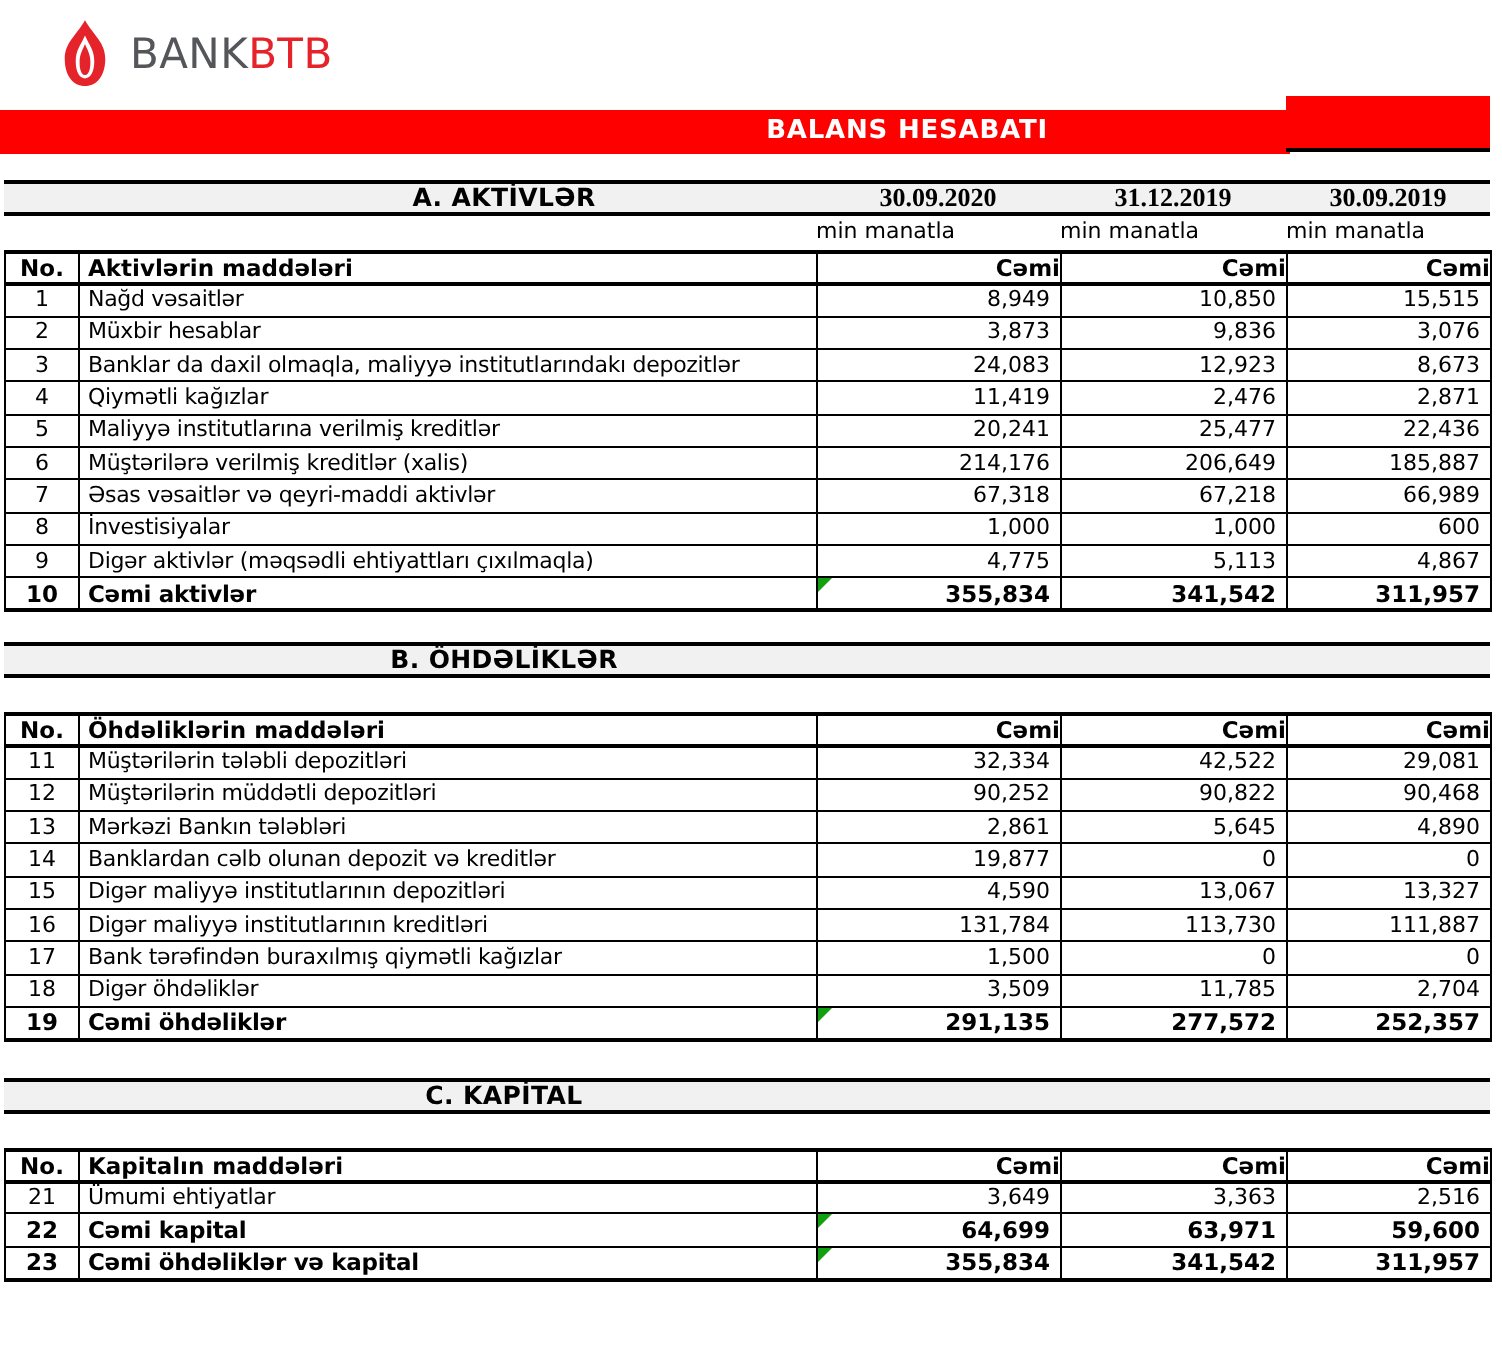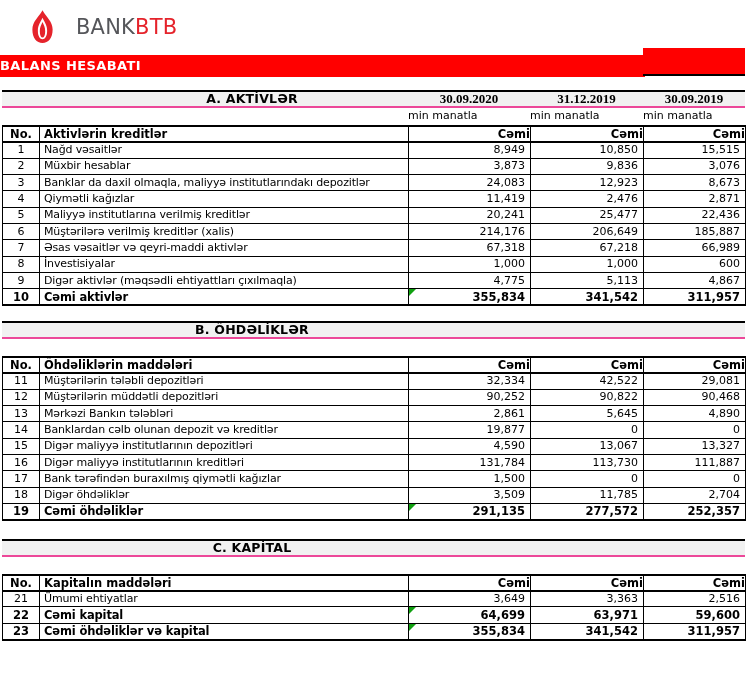--- a/index.html
+++ b/index.html
@@ -1,39 +1,39 @@
 <!DOCTYPE html>
 <html style="--banner-red: #ff0000; --logo-red: #e5232b; --logo-gray: #55565a; --bar-gray: #f1f1f1; --marker-green: #10a010;"><head>
 <meta charset="utf-8">
 <style>
   html,body{margin:0;padding:0;background:#fff;}
   body{width:751px;height:682px;font-family:"DejaVu Sans","Liberation Sans",sans-serif;color:#000;}
   .page{position:relative;width:751px;height:682px;overflow:hidden;background:#fff;}
 
   
-  .brand{position:absolute;left:29px;top:9px;display:flex;align-items:center;gap:20px;}
+  .brand{position:absolute;left:29px;top:9px;display:flex;align-items:center;gap:9px;}
   .brand .flame{width:27px;height:36px;}
   .brand-text{font-size:21px;line-height:21px;letter-spacing:.2px;}
   .brand-bank{color:var(--logo-gray,#55565a);}
   .brand-btb{color:var(--logo-red,#e5232b);}
 
   
   .banner{position:absolute;left:0;top:55px;width:645px;height:22px;background:var(--banner-red,#ff0000);}
-  .banner-title{position:absolute;left:0;top:0;width:524px;text-align:left;line-height:22px;
+  .banner-title{position:absolute;left:0;top:0;width:524px;text-align:right;line-height:22px;
     color:#fff;font-weight:bold;font-size:13px;letter-spacing:.4px;}
   .banner-box{position:absolute;left:643px;top:48px;width:102px;height:26px;
     background:var(--banner-red,#ff0000);border-bottom:2px solid #000;}
 
   
   .sections{position:absolute;left:2px;top:90px;width:743px;}
   .section.gap-b{margin-top:15px;}
   .section.gap-c{margin-top:18px;}
 
   .bar{position:relative;height:18px;box-sizing:border-box;background:var(--bar-gray,#f1f1f1);
-    border-top:2px solid #000;border-bottom:2px solid #ec4899;}
+    border-top:2px solid #000;border-bottom:2px solid #000000;}
   .sec-title{position:absolute;left:0;top:0;width:500px;text-align:center;
     font-weight:bold;font-size:12.5px;line-height:14px;letter-spacing:.2px;}
   .date-cell{position:absolute;top:0;text-align:center;font-family:"Liberation Serif","DejaVu Serif",serif;
     font-weight:bold;font-size:13px;line-height:14px;}
 
   .unit-row{position:relative;height:17px;}
   .unit{position:absolute;top:0;font-size:11px;line-height:15px;
     text-align:left;padding-right:3px;box-sizing:border-box;}
 
   table.grid{border-collapse:collapse;width:743px;table-layout:fixed;border-bottom:2px solid #000;}
@@ -87,21 +87,21 @@
           <colgroup>
             <col style="width: 37px;">
             <col style="width: 369px;">
             <col style="width: 122px;">
             <col style="width: 113px;">
             <col style="width: 102px;">
           </colgroup>
           <thead>
             <tr>
               <th class="no-h">No.</th>
-              <th class="items-h">Aktivlərin kreditlər</th>
+              <th class="items-h">Aktivlərin maddələri</th>
               <th class="val-h">Cəmi</th>
               <th class="val-h">Cəmi</th>
               <th class="val-h">Cəmi</th>
             </tr>
           </thead>
           <tbody>
             <tr>
               <td class="no">1</td>
               <td class="label">Nağd vəsaitlər</td>
               <td class="val">8,949</td>

